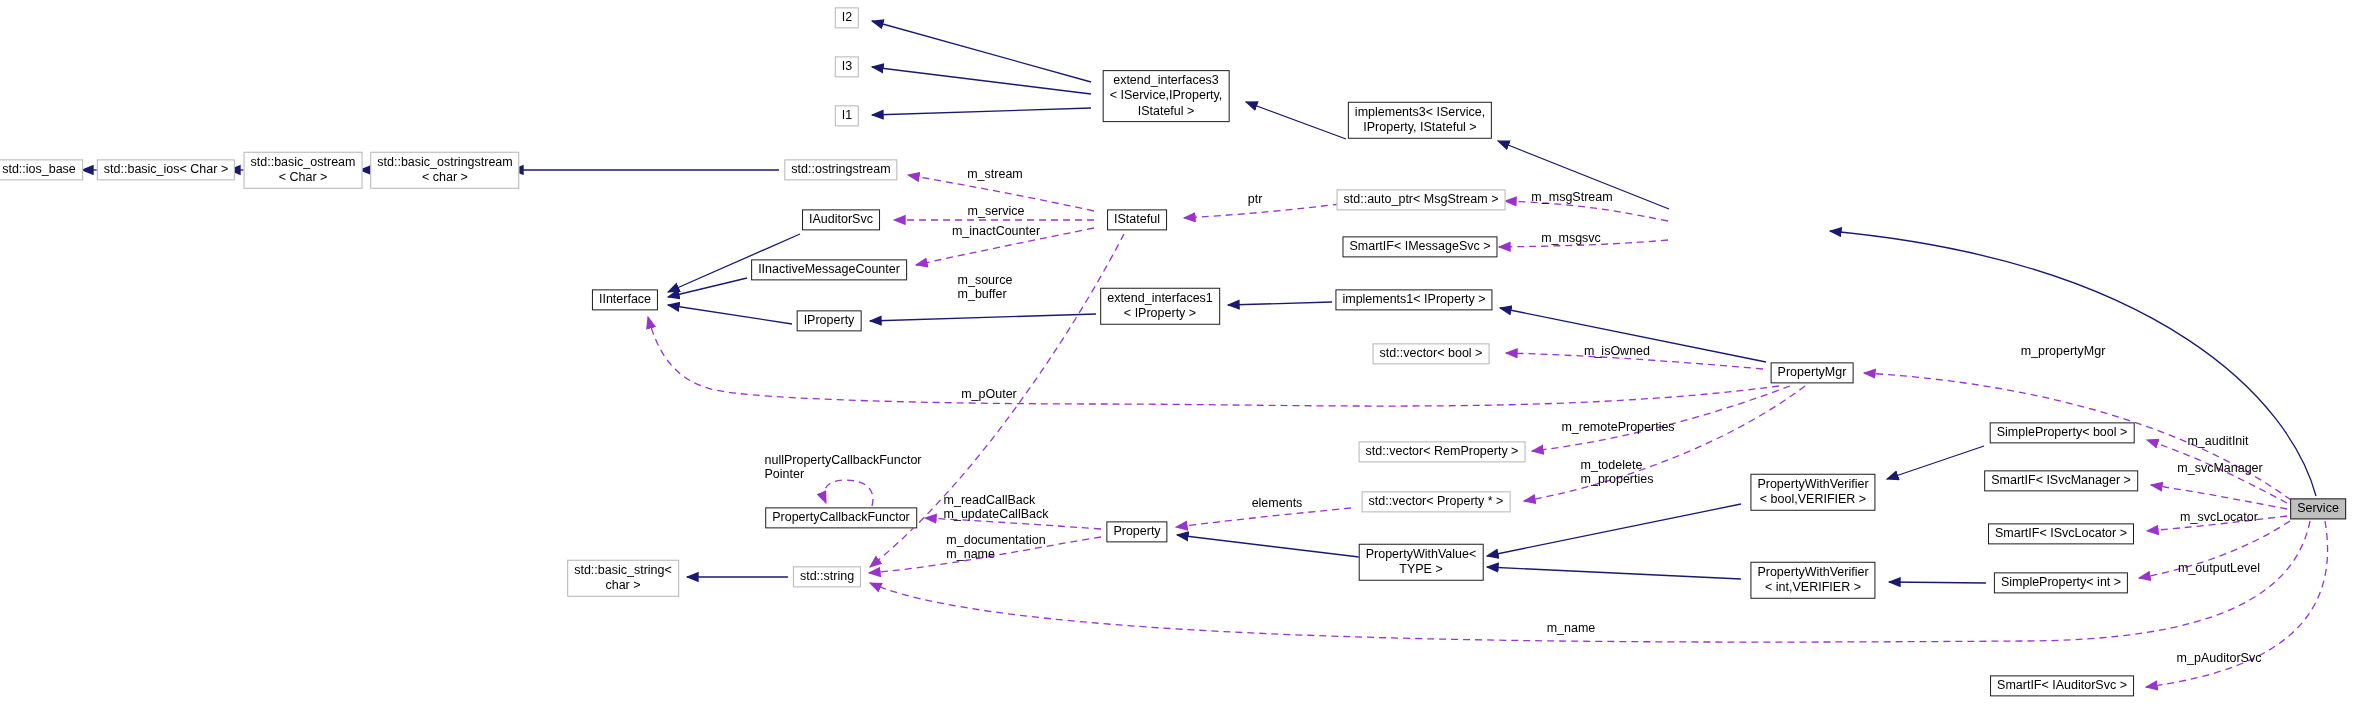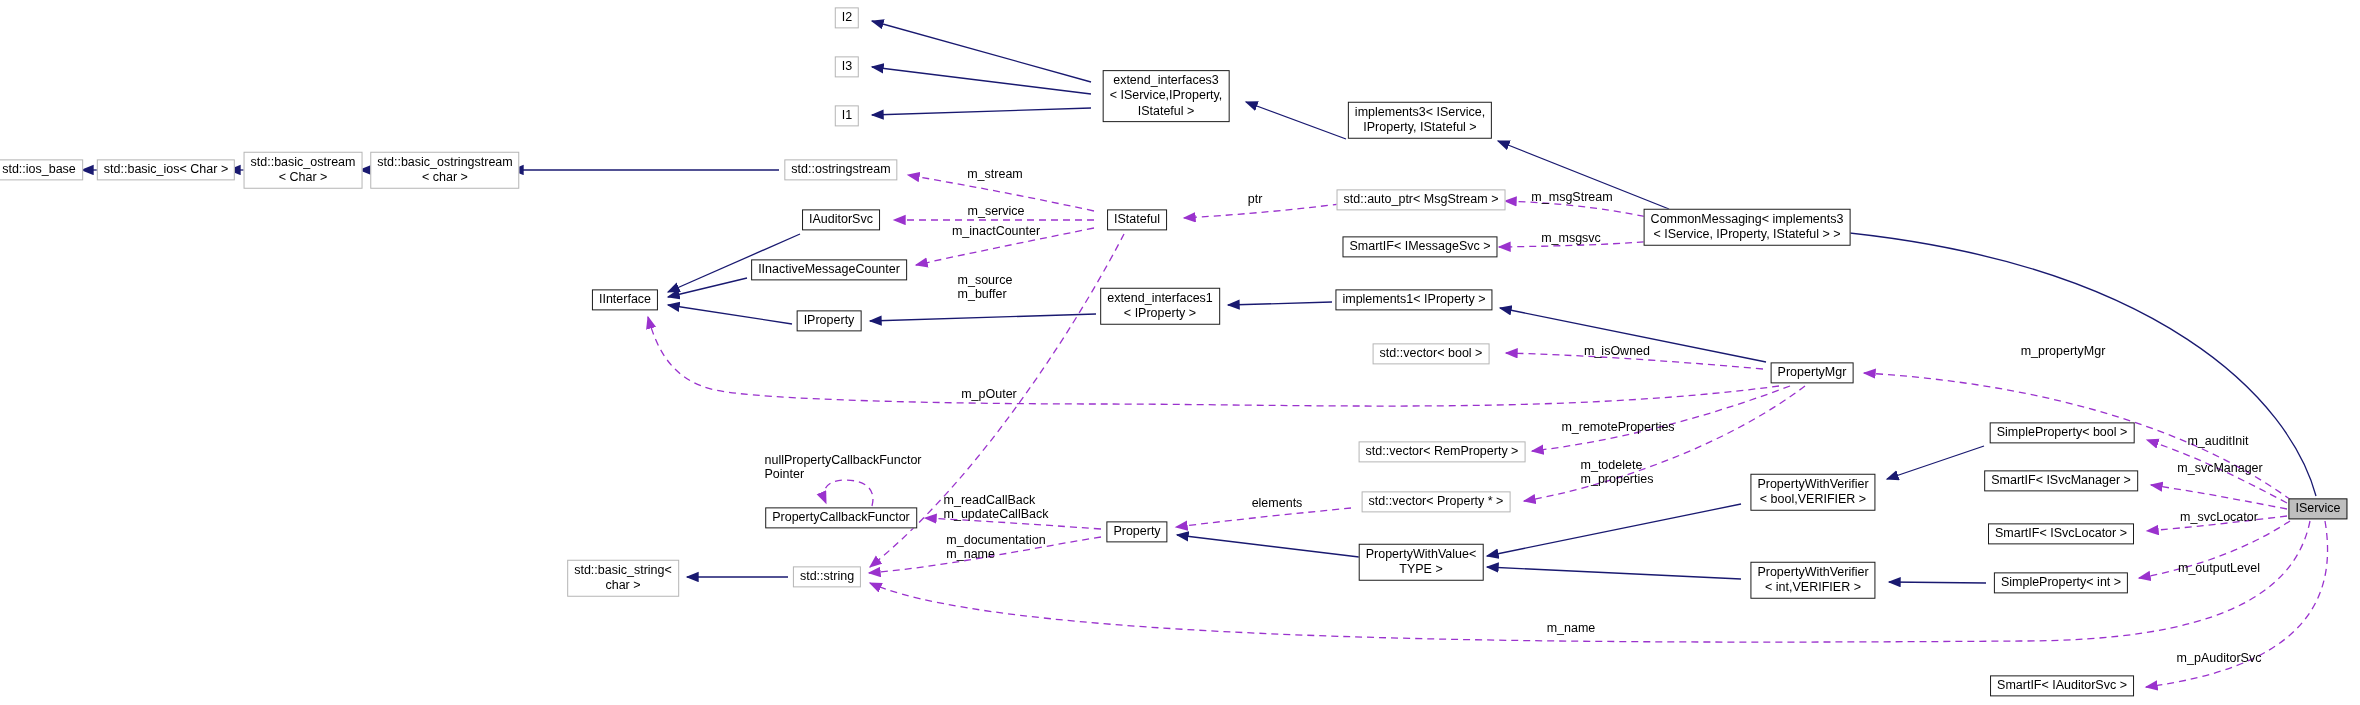--- a/index.html
+++ b/index.html
@@ -101,41 +101,39 @@
   <div class="node" style="left:1137px;top:220px">IStateful</div>
   <div class="node" style="left:829px;top:270px">IInactiveMessageCounter</div>
   <div class="node" style="left:625px;top:300px">IInterface</div>
   <div class="node" style="left:829px;top:321px">IProperty</div>
   <div class="node" style="left:1160px;top:306px">extend_interfaces1
 &lt; IProperty &gt;</div>
   <div class="node" style="left:1414px;top:300px">implements1&lt; IProperty &gt;</div>
   <div class="node ext" style="left:1431px;top:354px">std::vector&lt; bool &gt;</div>
   <div class="node ext" style="left:1421px;top:200px">std::auto_ptr&lt; MsgStream &gt;</div>
   <div class="node" style="left:1420px;top:247px">SmartIF&lt; IMessageSvc &gt;</div>
-  <div class="node" style="left:1747px;top:227px">CommonMessaging&lt; implements3
-&lt; IService, IProperty, IStateful &gt; &gt;</div>
   <div class="node" style="left:1812px;top:373px">PropertyMgr</div>
   <div class="node ext" style="left:1442px;top:452px">std::vector&lt; RemProperty &gt;</div>
   <div class="node ext" style="left:1436px;top:502px">std::vector&lt; Property * &gt;</div>
   <div class="node" style="left:1813px;top:492px">PropertyWithVerifier
 &lt; bool,VERIFIER &gt;</div>
   <div class="node" style="left:1813px;top:580px">PropertyWithVerifier
 &lt; int,VERIFIER &gt;</div>
   <div class="node" style="left:1421px;top:562px">PropertyWithValue&lt;
 TYPE &gt;</div>
   <div class="node" style="left:1137px;top:532px">Property</div>
   <div class="node" style="left:841px;top:518px">PropertyCallbackFunctor</div>
   <div class="node ext" style="left:623px;top:578px">std::basic_string&lt;
 char &gt;</div>
   <div class="node ext" style="left:827px;top:577px">std::string</div>
   <div class="node" style="left:2062px;top:433px">SimpleProperty&lt; bool &gt;</div>
   <div class="node" style="left:2061px;top:481px">SmartIF&lt; ISvcManager &gt;</div>
   <div class="node" style="left:2061px;top:534px">SmartIF&lt; ISvcLocator &gt;</div>
   <div class="node" style="left:2061px;top:583px">SimpleProperty&lt; int &gt;</div>
-  <div class="node subject" style="left:2318px;top:509px">IService</div>
+  <div class="node subject" style="left:2318px;top:509px">Service</div>
   <div class="node" style="left:2062px;top:686px">SmartIF&lt; IAuditorSvc &gt;</div>
 
   <div class="elabel" style="left:995px;top:174px">m_stream</div>
   <div class="elabel" style="left:996px;top:211px">m_service</div>
   <div class="elabel" style="left:996px;top:231px">m_inactCounter</div>
   <div class="elabel" style="left:1255px;top:199px">ptr</div>
   <div class="elabel" style="left:1572px;top:197px">m_msgStream</div>
   <div class="elabel" style="left:1571px;top:238px">m_msgsvc</div>
   <div class="elabel" style="left:985px;top:287px">m_source
 m_buffer</div>

